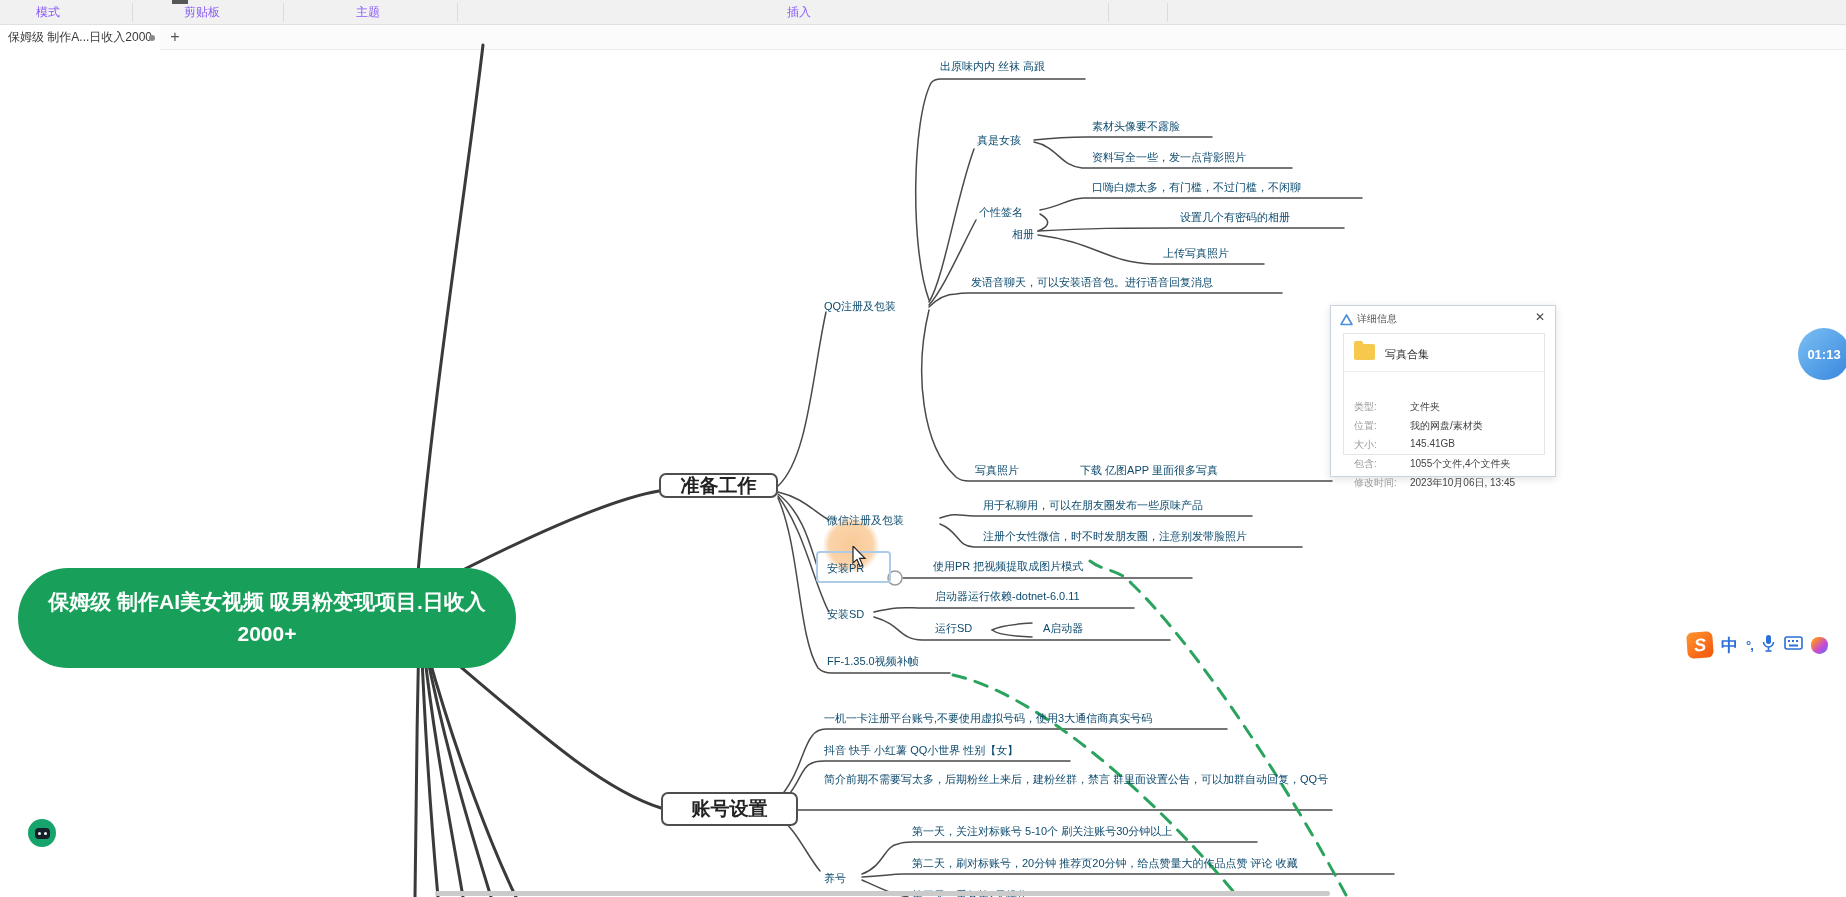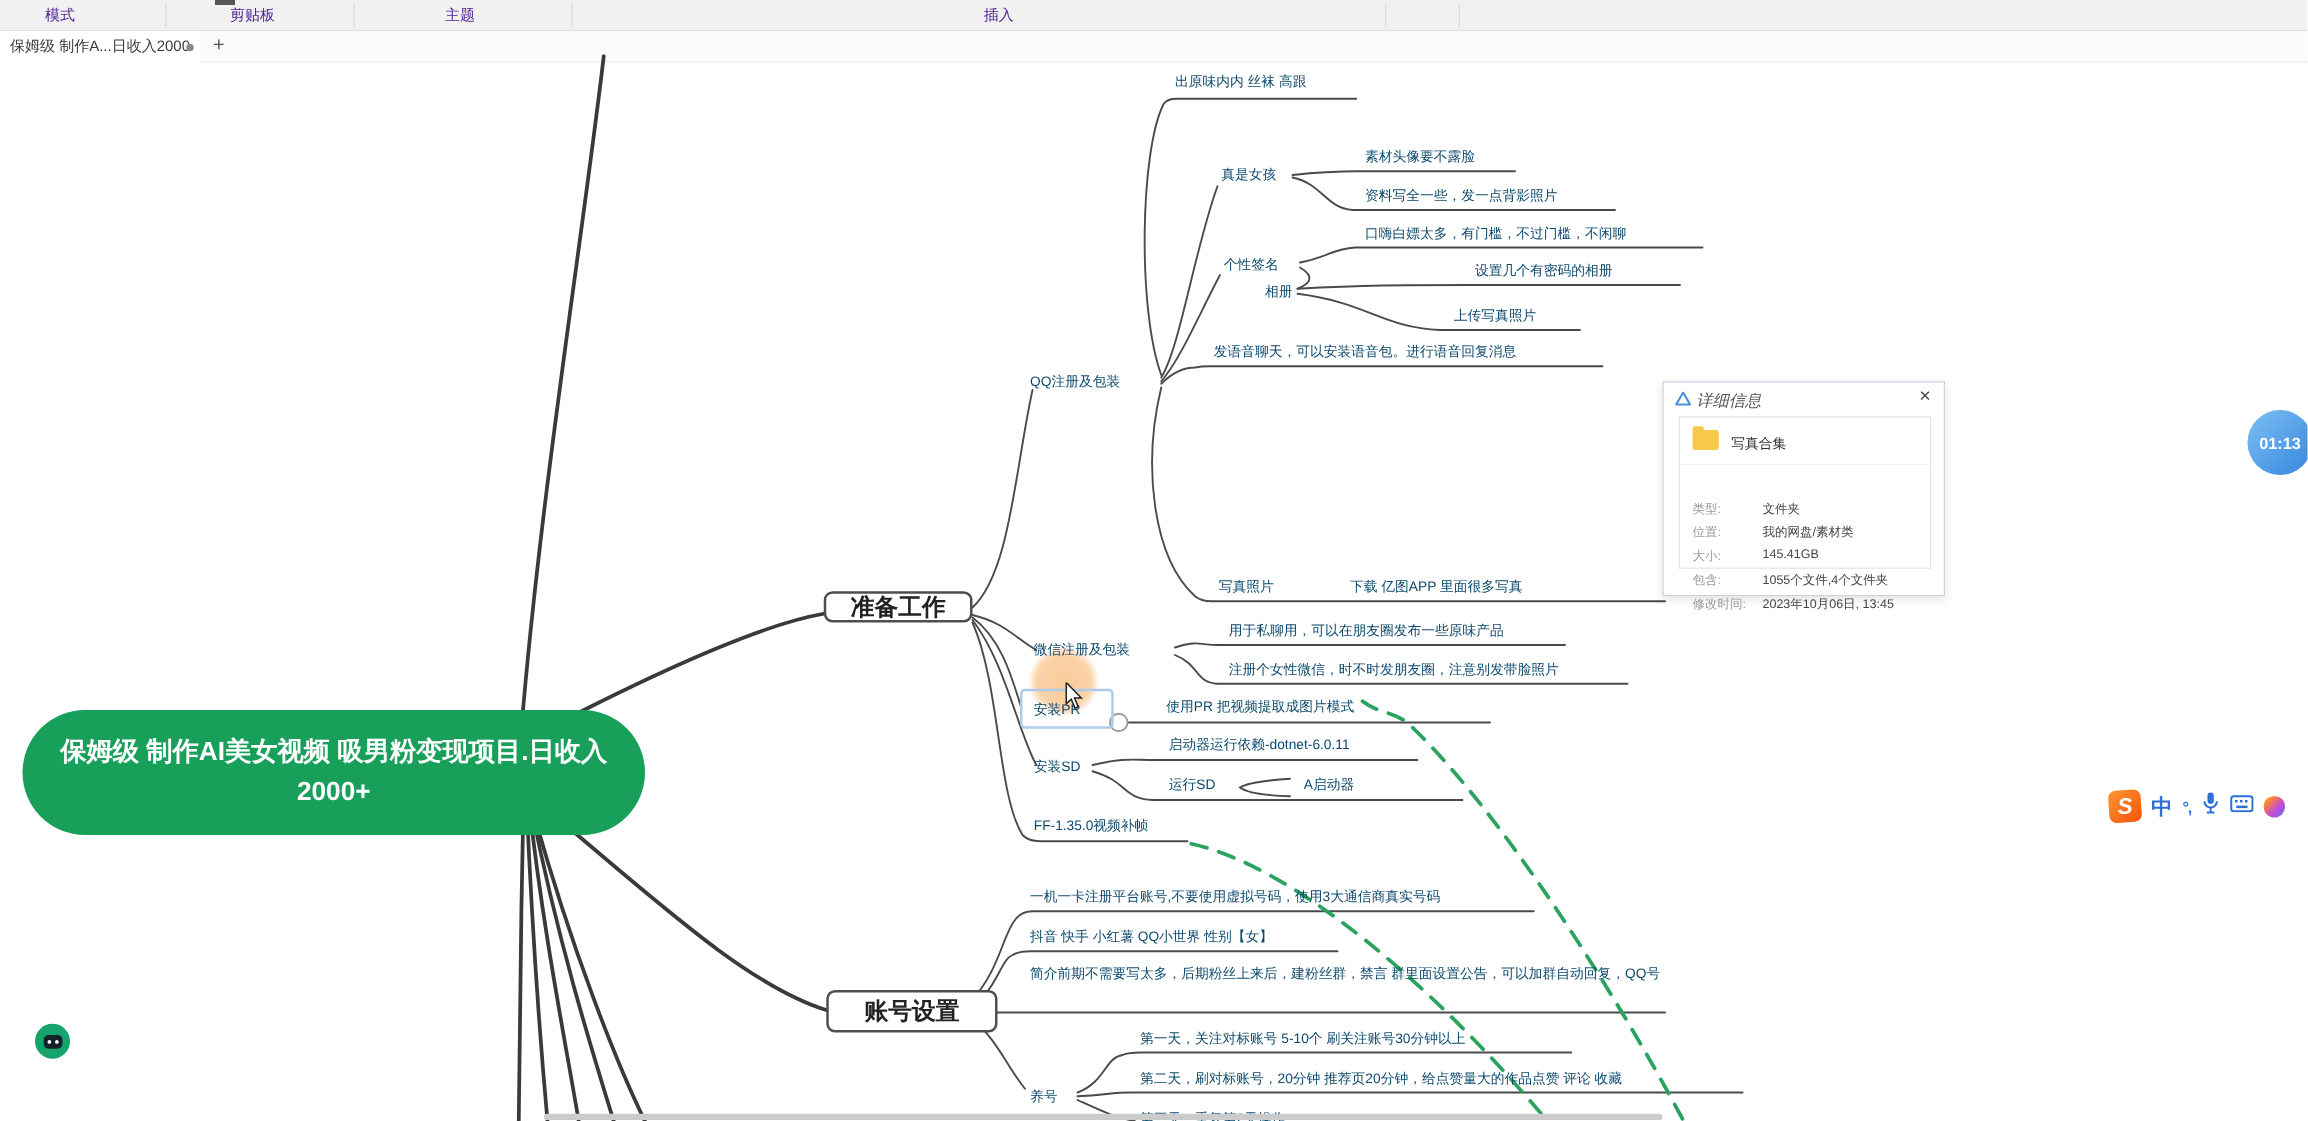--- a/index.html
+++ b/index.html
@@ -4,21 +4,21 @@
 <style>
   * { margin:0; padding:0; box-sizing:border-box; }
   html,body { width:1846px; height:897px; overflow:hidden; background:#fff;
     font-family:"Liberation Sans","DejaVu Sans",sans-serif; }
   #app { position:relative; width:1846px; height:897px; }
 
   
   #ribbon { position:absolute; left:0; top:0; width:1846px; height:25px;
     background:#f1f1f2; border-bottom:1px solid #e0e0e0; }
   .ribbon-item { position:absolute; top:0; height:25px; line-height:25px;
-    font-size:12px; color:#4c1d95; text-align:center; cursor:default; }
+    font-size:12px; color:#8b5cf6; text-align:center; cursor:default; }
   .ribbon-sep { position:absolute; top:3px; width:1px; height:19px; background:#dcdcdc; }
   #top-mark { position:absolute; left:172px; top:0; width:16px; height:4px; background:#565656; }
 
   
   #tabbar { position:absolute; left:0; top:25px; width:1846px; height:25px;
     background:#fbfbfb; border-bottom:1px solid #ececec; }
   #doc-tab { position:absolute; left:0; top:0; height:25px; padding:0 8px;
     background:#fff; line-height:25px; font-size:12px; color:#3a3a3a; }
   #tab-dot { position:absolute; left:149px; top:10px; width:6px; height:6px;
     border-radius:50%; background:#8a8a8a; }
@@ -46,21 +46,21 @@
     border:2px solid #aecbea; border-radius:4px; }
   #click-glow { position:absolute; left:823px; top:517px; width:56px; height:56px;
     border-radius:50%; pointer-events:none;
     background:radial-gradient(circle, rgba(245,158,66,.55) 0%, rgba(245,158,66,.45) 55%, rgba(245,158,66,0) 72%); }
   #mouse-cursor { position:absolute; left:852px; top:546px; }
 
   
   #popup { position:absolute; left:1330px; top:305px; width:226px; height:172px;
     background:#fff; border:1px solid #c9d4e0; box-shadow:0 2px 8px rgba(0,0,0,.12); }
   #popup-header { position:absolute; left:0; top:0; width:100%; height:24px; }
-  #popup-title { position:absolute; left:26px; top:6px; font-size:13px; color:#555;font-style:italic; }
+  #popup-title { position:absolute; left:26px; top:6px; font-size:10px; color:#555; }
   #popup-logo { position:absolute; left:9px; top:6px; }
   #popup-close { position:absolute; right:7px; top:3px; font-size:12px; color:#444;
     width:16px; height:16px; text-align:center; line-height:16px; cursor:default; }
   #popup-card { position:absolute; left:12px; top:27px; width:202px; height:122px;
     border:1px solid #e4e4e4; }
   #folder-row { position:absolute; left:0; top:0; width:100%; height:38px;
     border-bottom:1px solid #eee; }
   #folder-icon { position:absolute; left:10px; top:10px; width:21px; height:16px;
     background:#f6c84c; border-radius:2px; }
   #folder-icon:before { content:""; position:absolute; left:0; top:-3px; width:9px;

